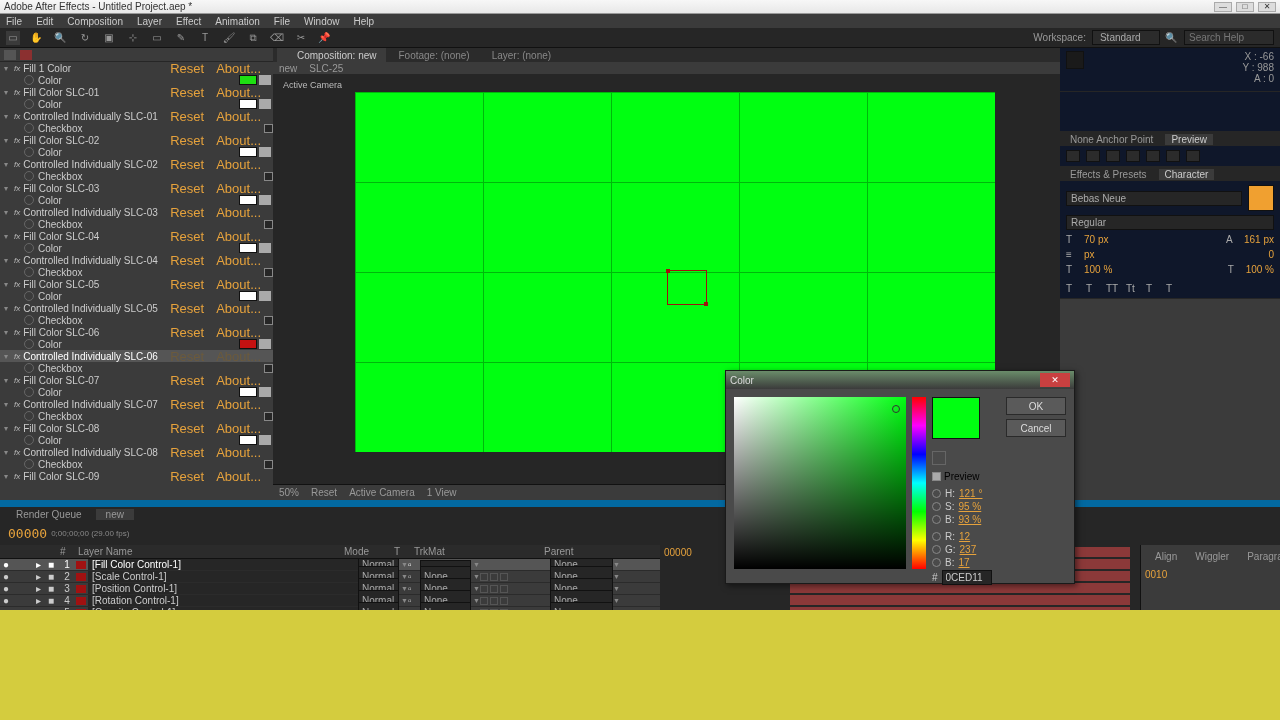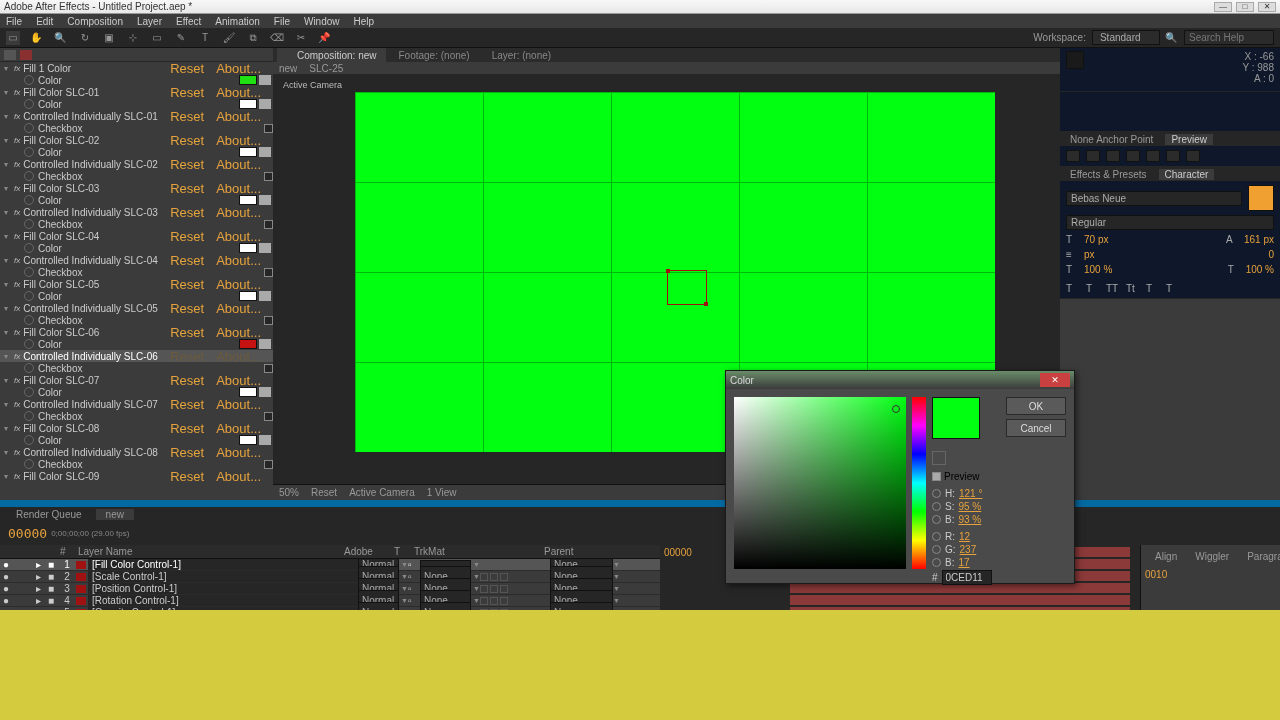--- a/index.html
+++ b/index.html
@@ -496,21 +496,21 @@
     <span class="timecode">00000</span>
     <span class="tc-sub">0;00;00;00 (29.00 fps)</span>
     <span style="flex:1"></span>
   </div>
   <div style="display:flex;flex:1;overflow:hidden">
     <div style="width:660px;display:flex;flex-direction:column">
       <div class="tl-head">
         <span style="width:60px"></span>
         <span style="width:14px">#</span>
         <span style="flex:0 0 270px;padding-left:4px">Layer Name</span>
-        <span style="width:50px">Adobe</span>
+        <span style="width:50px">Mode</span>
         <span style="width:20px">T</span>
         <span style="width:60px">TrkMat</span>
         <span style="width:70px"></span>
         <span style="width:70px">Parent</span>
       </div>
       <div id="layerlist" class="tl-body">
           <div class="layer-row sel">
             <span class="eye">●</span>
             <span class="col-s"></span>
             <span class="col-s"></span>

